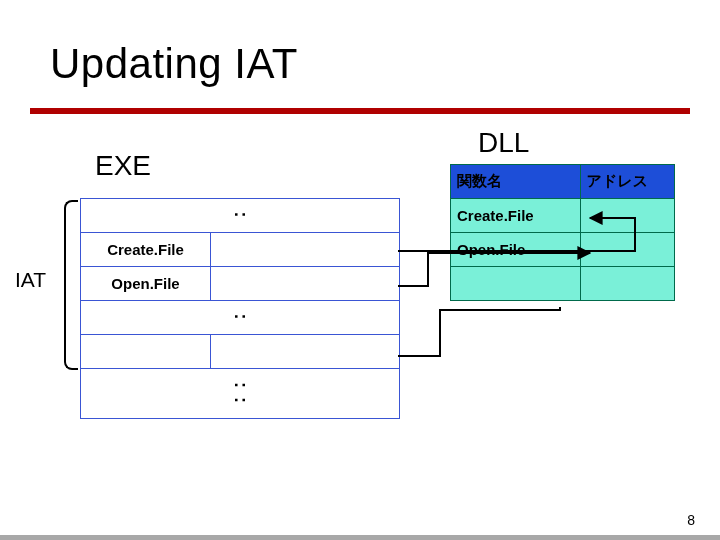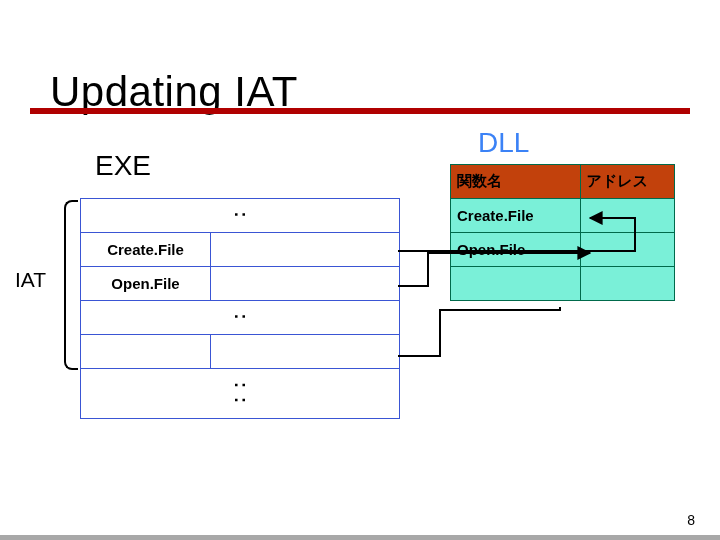--- a/index.html
+++ b/index.html
@@ -13,21 +13,20 @@
     overflow: hidden;
   }
   .title {
     position: absolute;
     left: 50px;
     top: 40px;
     font-size: 42px;
     color: #000;
     font-weight: 400;
     letter-spacing: 0.5px;
-    margin-top: 28px;
   }
   .rule {
     position: absolute;
     left: 30px;
     top: 108px;
     width: 660px;
     height: 6px;
     background: #b00000;
   }
   .footer-bar {
@@ -50,21 +49,21 @@
     left: 95px;
     top: 150px;
     font-size: 28px;
     color: #000;
   }
   .dll-label {
     position: absolute;
     left: 478px;
     top: 127px;
     font-size: 28px;
-    color: #3b82f6;
+    color: #000000;
   }
   .iat-label {
     position: absolute;
     left: 15px;
     top: 268px;
     font-size: 21px;
     color: #000;
   }
   
   .exe-table {
@@ -106,21 +105,21 @@
     border-collapse: collapse;
   }
   .dll-table td, .dll-table th {
     border: 1px solid #006a4b;
     height: 34px;
     padding: 0 6px;
     font-size: 15px;
     text-align: left;
   }
   .dll-head {
-    background: #c2410c;
+    background: #1d4ed8;
     color: #000;
     font-weight: bold;
   }
   .dll-body {
     background: #7af0d8;
     color: #000;
     font-weight: bold;
   }
   .dll-col1 { width: 130px; }
   .dll-col2 { width: 95px; }

